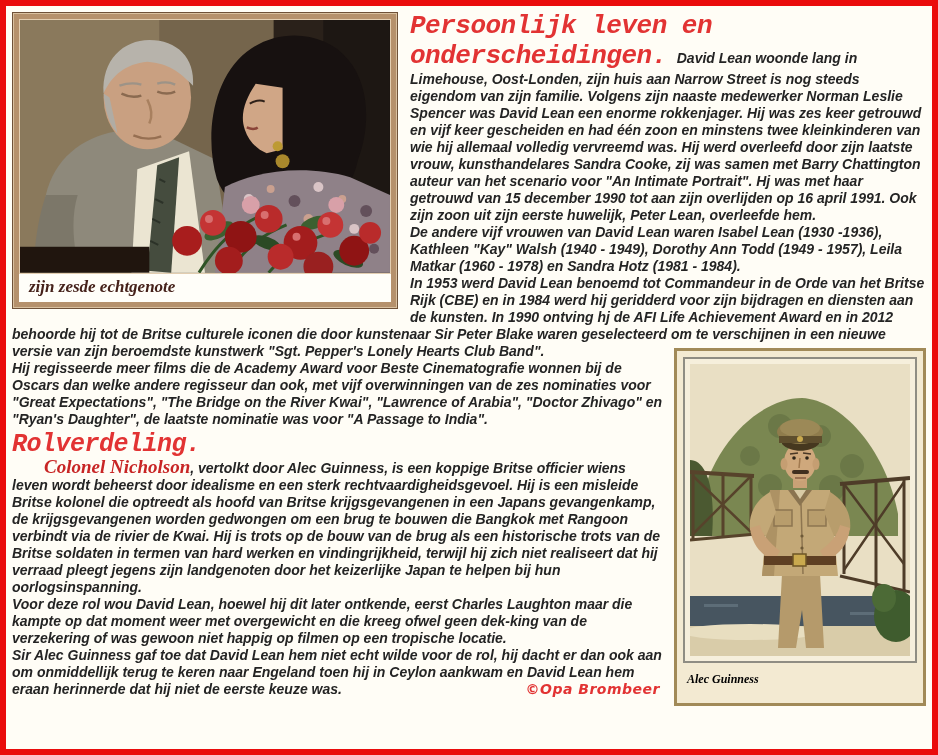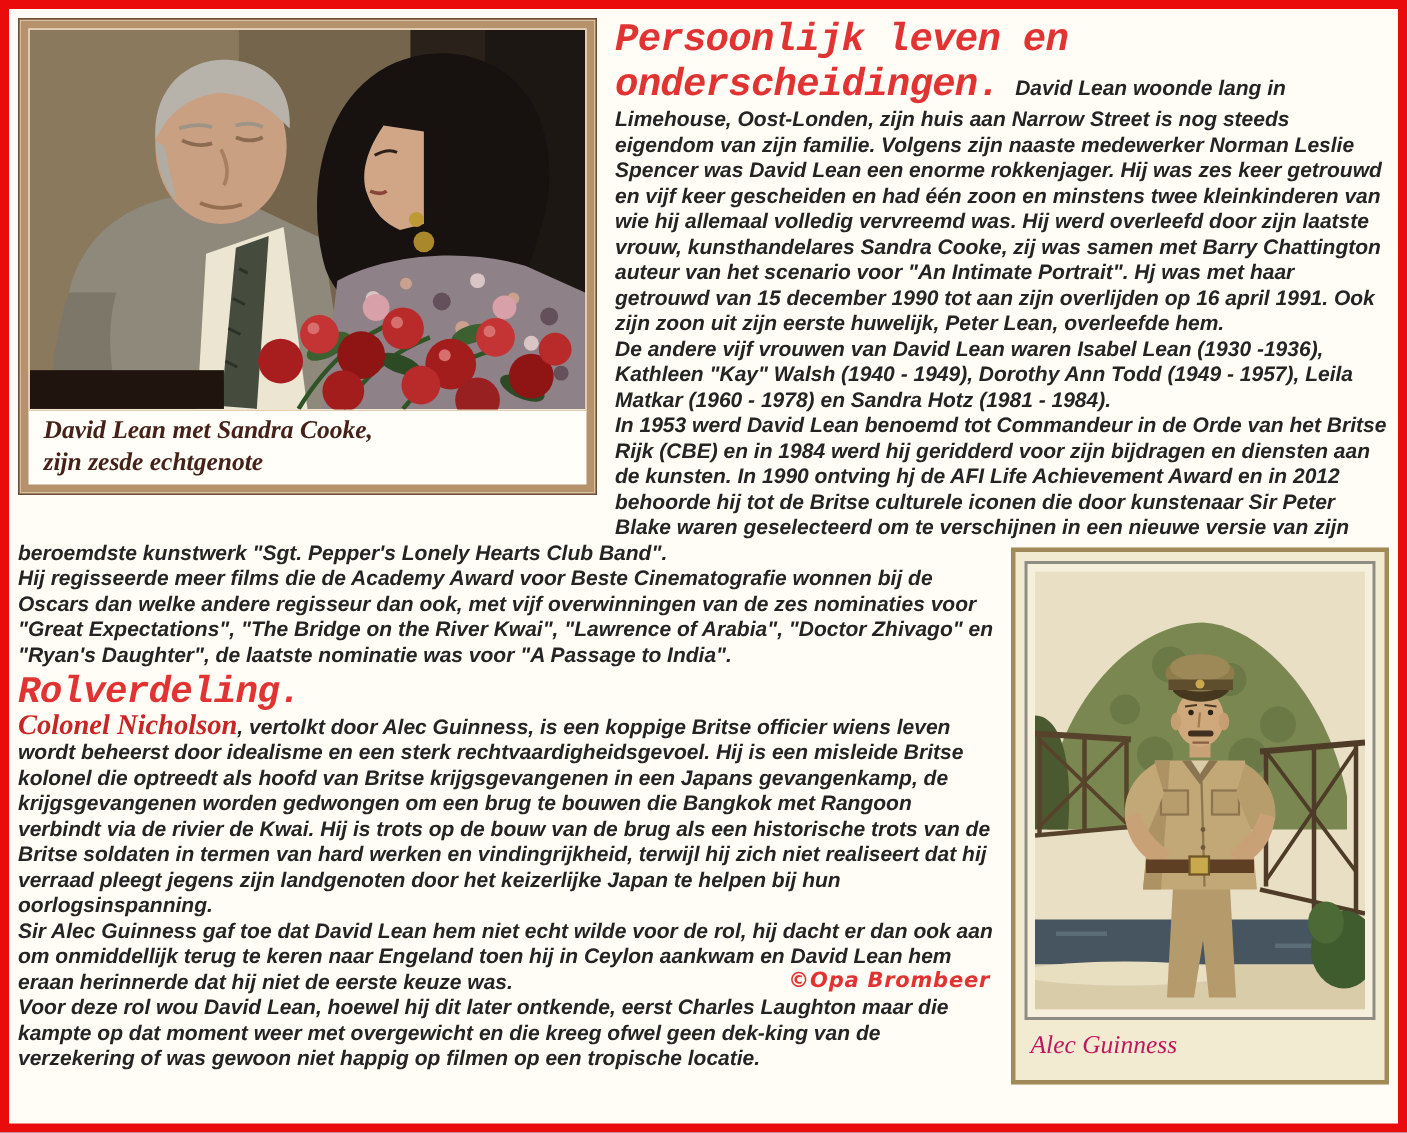--- a/index.html
+++ b/index.html
@@ -30,35 +30,35 @@
 
   
   .right-frame{
     float:right;width:252px;margin:-12px 0 0 10px;
     border:3px solid #a18a58;background:#f3ead2;padding:6px;box-sizing:border-box;
   }
   .right-inner{border:2px solid #8f8d83;padding:5px;background:#f6efdc;}
   .right-inner svg{display:block;width:100%;height:auto;}
   .caption-right{
     padding:5px 4px 6px 4px;
-    font-family:"Liberation Serif",serif;font-style:italic;font-weight:normal;
-    font-size:17px;line-height:23px;color:#be185d;
+    font-family:"Liberation Serif",serif;font-style:italic;font-weight:bold;
+    font-size:12px;line-height:23px;color:#000000;
   }
   .caption-right .l2{text-align:right;}
 
   
   .h-red{
     font-family:Liberation Mono, monospace;font-style:italic;font-weight:bold;
     color:#e23333;letter-spacing:-0.5px;
   }
   .h-inline{font-size:26px;line-height:30px;margin-right:10px;}
   h2.h-block{font-size:25px;line-height:27px;margin:3px 0 0 0;}
   .role{
     font-family:"Liberation Serif",serif;font-style:italic;font-weight:bold;
-    font-size:19px;color:#c82525;
+    font-size:19px;color:#c82525;margin-left:32px;
   }
   .credit{
     float:right;margin-right:4px;
     font-family:"DejaVu Sans",sans-serif;font-style:italic;font-weight:bold;
     font-size:14px;color:#e23333;letter-spacing:0.5px;
   }
 </style>
 </head>
 <body>
 
@@ -127,21 +127,20 @@
           <circle cx="210" cy="242" r="14" fill="#a31d1d"></circle>
             <circle cx="300" cy="248" r="15" fill="#992020"></circle>
           <circle cx="352" cy="214" r="11" fill="#b92b2b"></circle>
           <circle cx="190" cy="200" r="4" fill="#d86f6f"></circle>
             <circle cx="246" cy="196" r="4" fill="#d86f6f"></circle>
           <circle cx="308" cy="202" r="4" fill="#d86f6f"></circle>
             <circle cx="278" cy="218" r="4" fill="#d86f6f"></circle>
         </svg>
       </div>
       <div class="caption-left">
-        <div class="l1">David Lean met Sandra Cooke,</div>
         <div class="l2">zijn zesde echtgenote</div>
       </div>
     </div>
 
     <p class="para">
       <span class="h-red h-inline">Persoonlijk leven en onderscheidingen.</span><span>David Lean woonde lang in Limehouse, Oost-Londen, zijn huis aan Narrow Street is nog steeds eigendom van zijn familie. Volgens zijn naaste medewerker Norman Leslie Spencer was David Lean een enorme rokkenjager. Hij was zes keer getrouwd en vijf keer gescheiden en had één zoon en minstens twee kleinkinderen van wie hij allemaal volledig vervreemd was. Hij werd overleefd door zijn laatste vrouw, kunsthandelares Sandra Cooke, zij was samen met Barry Chattington auteur van het scenario voor "An Intimate Portrait". Hj was met haar getrouwd van 15 december 1990 tot aan zijn overlijden op 16 april 1991. Ook zijn zoon uit zijn eerste huwelijk, Peter Lean, overleefde hem.</span><br>
       <span>De andere vijf vrouwen van David Lean waren Isabel Lean (1930 -1936), Kathleen "Kay" Walsh (1940 - 1949), Dorothy Ann Todd (1949 - 1957), Leila Matkar (1960 - 1978) en Sandra Hotz (1981 - 1984).</span>
     </p>
 
     <p class="para gap">In 1953 werd David Lean benoemd tot Commandeur in de Orde van het Britse Rijk (CBE) en in 1984 werd hij geridderd voor zijn bijdragen en diensten aan de kunsten. In 1990 ontving hj de AFI Life Achievement Award en in 2012 behoorde hij tot de Britse culturele iconen die door kunstenaar Sir Peter Blake waren geselecteerd om te verschijnen in een nieuwe versie van zijn beroemdste kunstwerk "Sgt. Pepper's Lonely Hearts Club Band".</p>
@@ -224,21 +223,21 @@
     </div>
 
     <p class="para">Hij regisseerde meer films die de Academy Award voor Beste Cinematografie wonnen bij de Oscars dan welke andere regisseur dan ook, met vijf overwinningen van de zes nominaties voor "Great Expectations", "The Bridge on the River Kwai", "Lawrence of Arabia", "Doctor Zhivago" en "Ryan's Daughter", de laatste nominatie was voor "A Passage to India".</p>
 
     <h2 class="h-red h-block">Rolverdeling.</h2>
 
     <p class="para">
       <span class="role">Colonel Nicholson</span><span>, vertolkt door Alec Guinness, is een koppige Britse officier wiens leven wordt beheerst door idealisme en een sterk rechtvaardigheidsgevoel. Hij is een misleide Britse kolonel die optreedt als hoofd van Britse krijgsgevangenen in een Japans gevangenkamp, de krijgsgevangenen worden gedwongen om een brug te bouwen die Bangkok met Rangoon verbindt via de rivier de Kwai.  Hij is trots op de bouw van de brug als een historische trots van de Britse soldaten in termen van hard werken en vindingrijkheid, terwijl hij zich niet realiseert dat hij verraad pleegt jegens zijn landgenoten door het keizerlijke Japan te helpen bij hun oorlogsinspanning.</span>
     </p>
 
+    <p class="para gap">Voor deze rol wou David Lean, hoewel hij dit later ontkende, eerst Charles Laughton maar die kampte op dat moment weer met overgewicht en die kreeg ofwel geen dek-king van de verzekering of was gewoon niet happig op filmen op een tropische locatie.</p>
+
     <p class="para gap">
       <span>Sir Alec Guinness gaf toe dat David Lean hem niet echt wilde voor de rol, hij dacht er dan ook aan om onmiddellijk terug te keren naar Engeland toen hij in Ceylon aankwam en David Lean hem eraan herinnerde dat hij niet de eerste keuze was.</span>
       <span class="credit">©Opa Brombeer</span>
     </p>
 
-    <p class="para gap">Voor deze rol wou David Lean, hoewel hij dit later ontkende, eerst Charles Laughton maar die kampte op dat moment weer met overgewicht en die kreeg ofwel geen dek-king van de verzekering of was gewoon niet happig op filmen op een tropische locatie.</p>
-
   </div>
 </div>
 
 </body></html>

